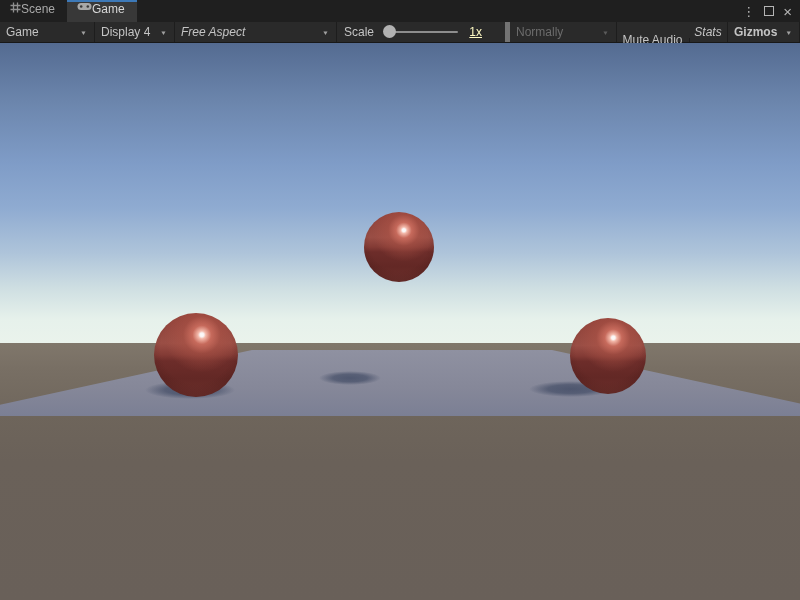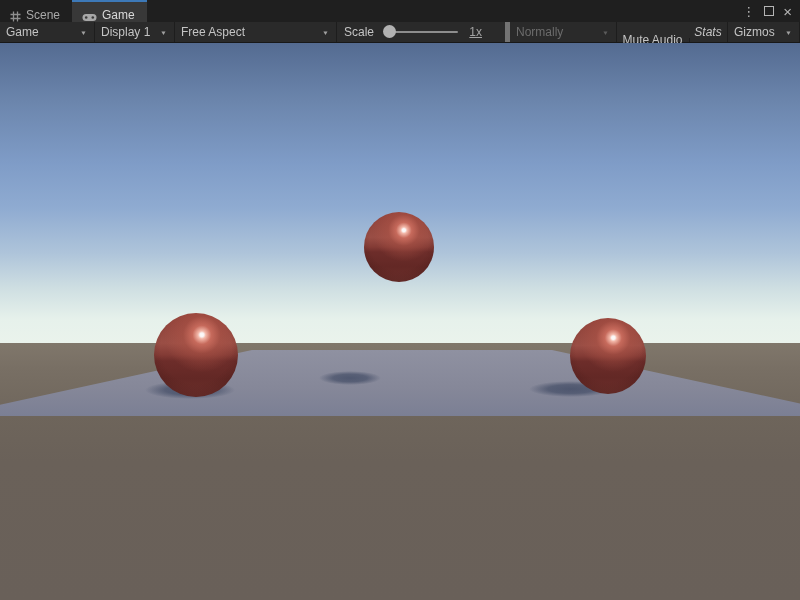--- a/index.html
+++ b/index.html
@@ -9,21 +9,21 @@
     font-family:"Liberation Sans","DejaVu Sans",sans-serif;
     -webkit-font-smoothing:antialiased;
     user-select:none;
   }
   
   .tabbar{
     position:absolute;left:0;top:0;width:800px;height:22px;
     background:#1f1f1f;display:flex;align-items:stretch;
   }
   .tab{
-    display:flex;align-items:flex-end;gap:5px;
+    display:flex;align-items:flex-start;
     padding:0 12px 0 10px;font-size:12px;color:#a9a9a9;
     border-top:2px solid transparent;cursor:default;
   }
   .tab.active{
     background:#383838;color:#d8d8d8;border-top:2px solid #3d79b8;
   }
   .tab .ticon{display:flex;align-items:center;}
   .wincontrols{
     margin-left:auto;display:flex;align-items:center;gap:9px;
     padding-right:8px;color:#bababa;
@@ -41,32 +41,32 @@
   .tcell{
     display:flex;align-items:center;justify-content:space-between;
     padding:0 7px 0 6px;border-right:1px solid #1d1d1d;box-sizing:border-box;
     white-space:nowrap;
   }
   .tcell .arrow{font-size:7px;color:#a0a0a0;margin-left:8px;transform:scaleY(.85);}
   .tcell.disabled{color:#6c6c6c;}
   .tcell.disabled .arrow{color:#5c5c5c;}
   .cell-game{width:95px;}
   .cell-display{width:80px;}
-  .cell-aspect{width:162px;}
+  .cell-aspect{width:162px;font-style:italic;}
   .cell-scale{width:153px;display:flex;align-items:center;padding:0 8px 0 7px;border-right:none;}
   .scale-label{margin-right:8px;text-align:center;}
   .scale-slider{position:relative;width:76px;height:20px;flex:none;}
   .scale-track{position:absolute;left:5px;right:1px;top:9px;height:2px;background:#8d8d8d;border-radius:1px;}
   .scale-knob{position:absolute;left:0;top:3px;width:13px;height:13px;border-radius:50%;background:#b2b2b2;}
-  .scale-value{margin-left:9px;color:#a3a3a3;text-decoration:underline;}
+  .scale-value{margin-left:9px;color:#fef9c3;text-decoration:underline;}
   .tspacer{flex:1;border-right:none;}
   .cell-playmode{width:112px;border-left:5px solid #737373;}
   .cell-mute{width:73px;justify-content:center;margin-top:16px;}
   .cell-stats{width:38px;justify-content:center;font-style:italic;}
-  .cell-gizmos{width:72px;}
+  .cell-gizmos{width:72px;font-weight:bold;}
   
   .viewport{
     position:absolute;left:0;top:43px;width:800px;height:557px;overflow:hidden;
     background:#696059;
   }
   .sky{
     position:absolute;left:0;top:0;width:800px;height:300px;
     background:linear-gradient(to bottom,
       #546b91 0%,#6c86ad 20%,#7f9cc7 40%,#8fabd1 55%,
       #aec4da 70%,#cfdfe2 82%,#e6f1eb 92%,#eaf3ec 100%);
@@ -131,21 +131,21 @@
     <span class="wc-close">×</span>
   </div>
 </div>
 
 <div class="toolbar">
   <div class="tcell cell-game">
     <span>Game</span>
     <span class="arrow">▼</span>
   </div>
   <div class="tcell cell-display">
-    <span>Display 1</span>
+    <span>Display 4</span>
     <span class="arrow">▼</span>
   </div>
   <div class="tcell cell-aspect">
     <span>Free Aspect</span>
     <span class="arrow">▼</span>
   </div>
   <div class="tcell cell-scale">
     <span class="scale-label">Scale</span>
     <span class="scale-slider">
       <span class="scale-track"></span>

